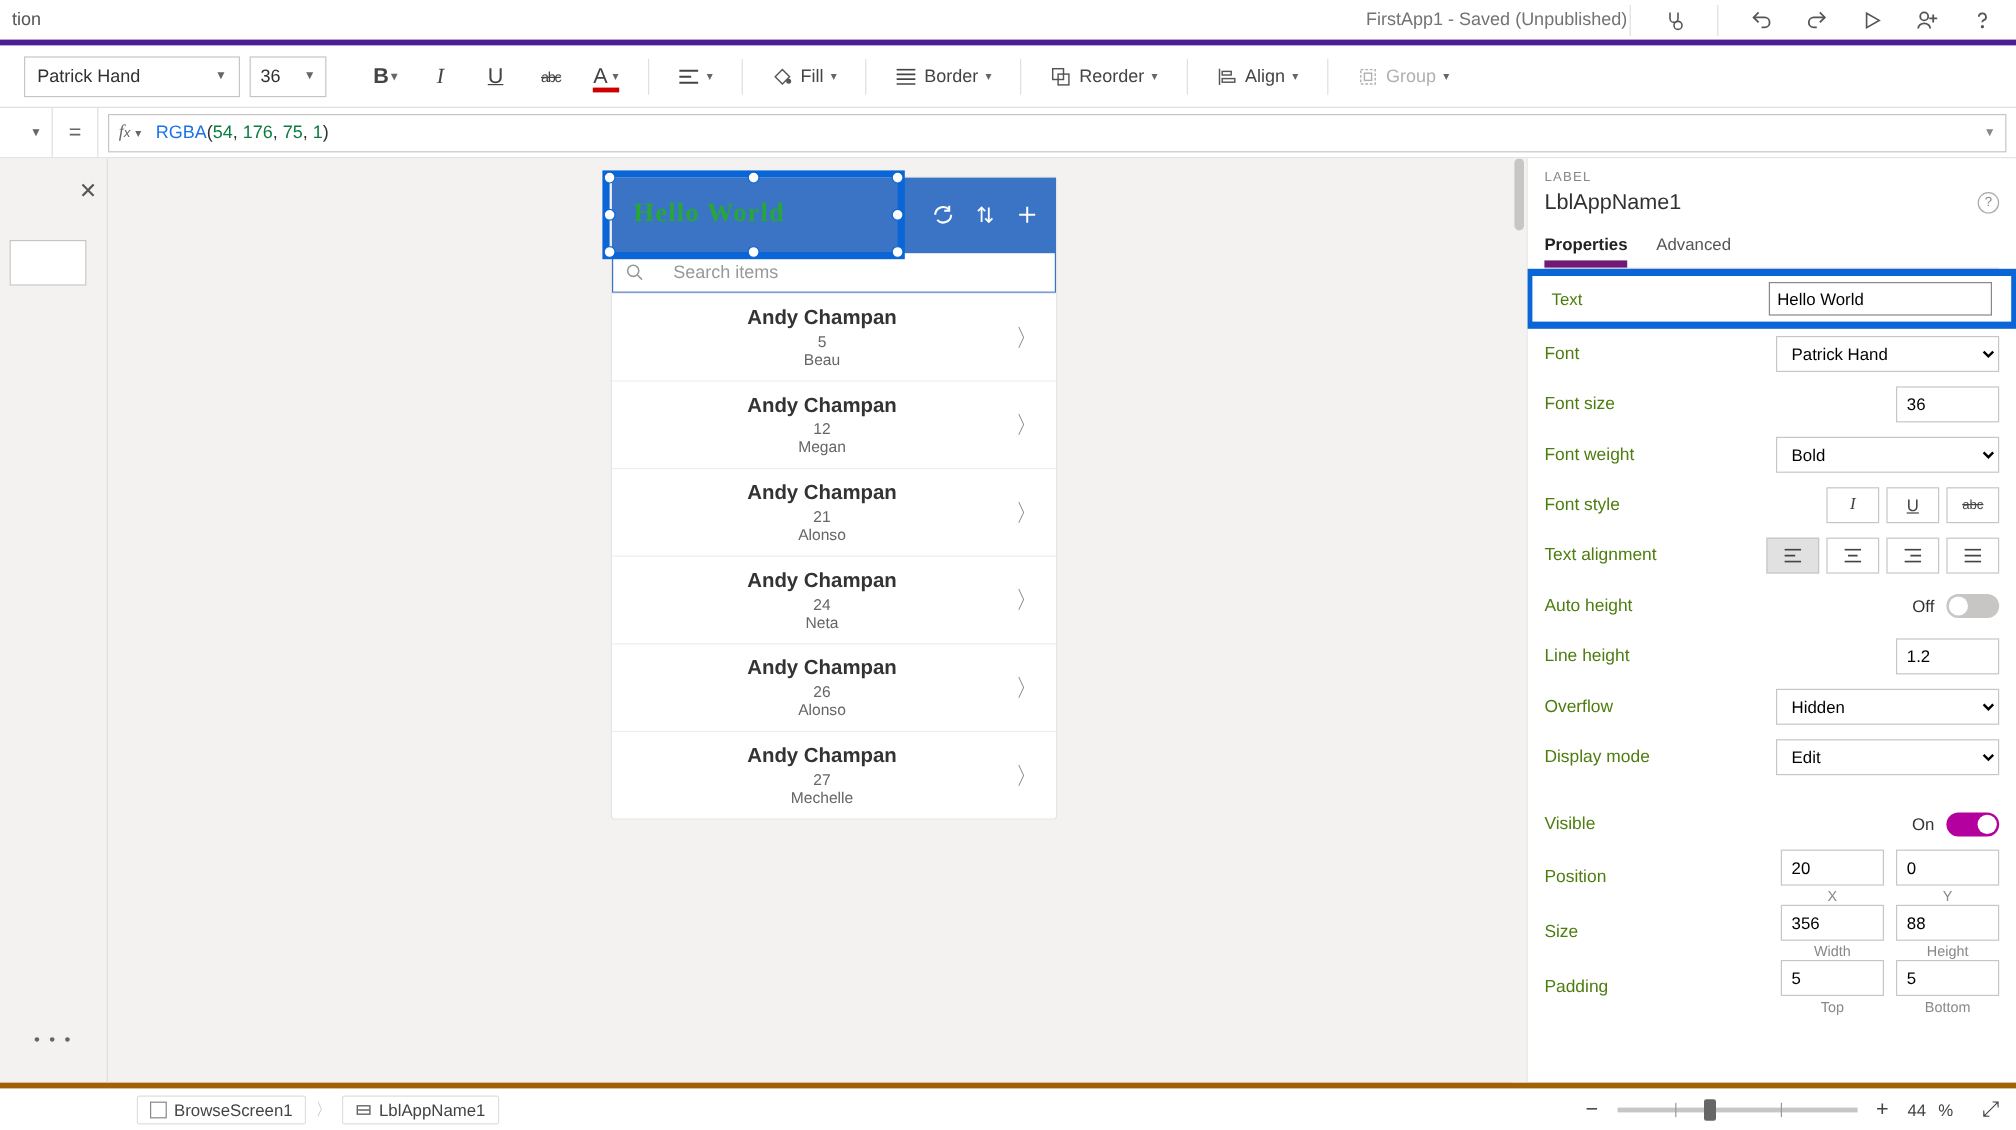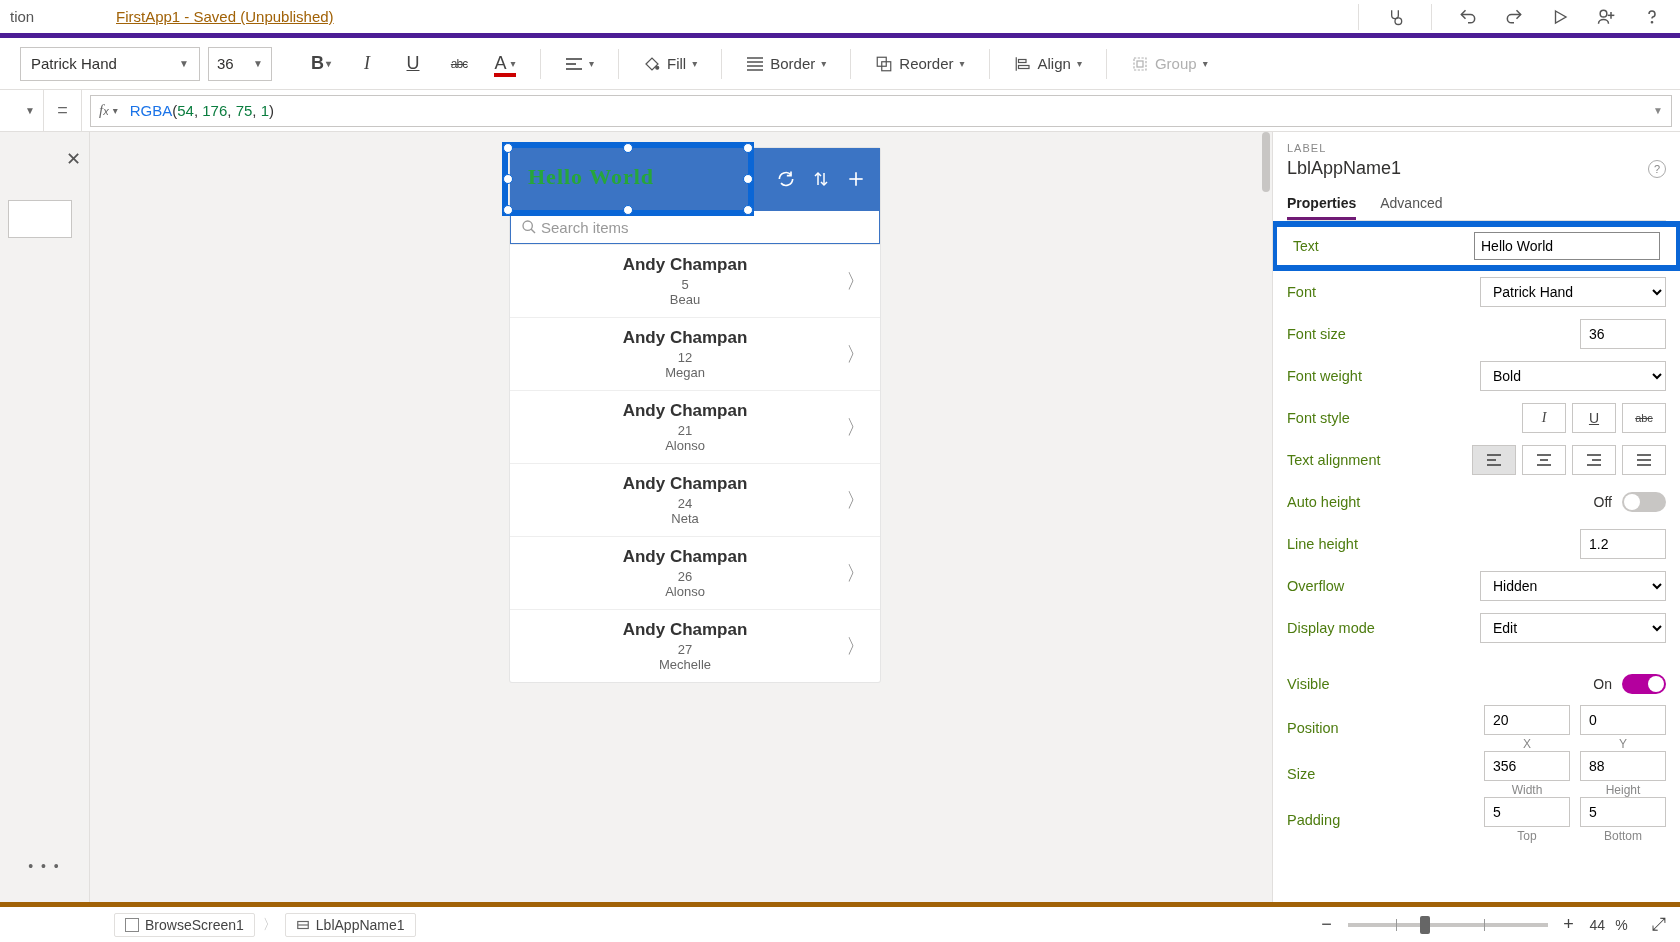--- a/index.html
+++ b/index.html
@@ -1,21 +1,21 @@
 <!DOCTYPE html>
 <html><head>
 <meta charset="utf-8">
 <style>
   * { box-sizing: border-box; margin: 0; padding: 0; font-family: "Segoe UI", Arial, sans-serif; }
   body { width: 1680px; height: 942px; background: #f3f2f1; overflow: hidden; font-size: 14px; color: #323130; }
 
   
   .titlebar { height: 38px; display: flex; align-items: center; background: #fff; border-bottom: 5px solid #4c1d95; padding: 0 6px; }
   .titlebar-left { width: 110px; font-size: 15px; padding-left: 4px; color: #555; }
-  .titlebar-center { flex: 1; text-align: left; font-size: 15px; color: #a16207; text-decoration: underline; }
+  .titlebar-center { flex: 1; text-align: right; font-size: 15px; color: #737373; }
   .titlebar-actions { display: flex; gap: 22px; align-items: center; padding-right: 10px; }
   .titlebar-actions .icon-btn { width: 24px; height: 24px; display:flex; align-items:center; justify-content:center; cursor:pointer; color:#555; }
   .div-sep { width:1px; height:26px; background:#e1dfdd; margin:0 2px; }
 
   
   .ribbon { height: 52px; background: #fff; display: flex; align-items: center; padding: 0 10px 0 20px; border-bottom: 1px solid #e1dfdd; gap: 8px; }
   .font-select { width: 180px; height: 34px; border:1px solid #c8c6c4; background:#fff; display:flex; align-items:center; justify-content:space-between; padding:0 10px; font-size:15px; cursor:pointer; }
   .size-select { width: 64px; height: 34px; border:1px solid #c8c6c4; background:#fff; display:flex; align-items:center; justify-content:space-between; padding:0 8px; font-size:15px; cursor:pointer; }
   .chev-down { font-size:10px; color:#666; }
   .tool-btn { width:38px; height:34px; display:flex; align-items:center; justify-content:center; cursor:pointer; color:#444; font-size:18px; }
@@ -58,36 +58,36 @@
   .phone-header .action-ic { color:#fff; font-size:20px; cursor:pointer; }
   .phone-header .spacer { flex:1; }
 
   .sel-overlay { position:absolute; left:412px; top:10px; width:252px; height:74px; border:6px solid #0a66d6; z-index:5; }
   .sel-overlay .sel-text { position:absolute; left:20px; top:16px; color:#27a63a; font-weight:600; font-size:22px; font-family:"Comic Sans MS","Segoe Script",cursive; letter-spacing:1px; }
   .handle { position:absolute; width:10px; height:10px; background:#fff; border:1px solid #0a66d6; border-radius:50%; }
   .h-nw{top:-5px;left:-5px;} .h-n{top:-5px;left:50%;margin-left:-5px;} .h-ne{top:-5px;right:-5px;}
   .h-w{top:50%;left:-5px;margin-top:-5px;} .h-e{top:50%;right:-5px;margin-top:-5px;}
   .h-sw{bottom:-5px;left:-5px;} .h-s{bottom:-5px;left:50%;margin-left:-5px;} .h-se{bottom:-5px;right:-5px;}
 
-  .searchbox { display:flex; align-items:center; border:1px solid #3b74c4; height:34px; margin:0; padding:0 10px; gap:4px; color:#999; font-size:15px; }
+  .searchbox { display:flex; align-items:center; border:1px solid #3b74c4; height:34px; margin:0; padding:0 10px; gap:24px; color:#999; font-size:15px; }
   .list-item { border-top:1px solid #eee; padding:10px 14px; display:flex; align-items:center; }
   .li-left { flex:1;text-align:center; }
   .li-name { font-size:17px; font-weight:600; color:#333; }
   .li-sub1 { font-size:13px; color:#666; margin-top:2px; }
   .li-sub2 { font-size:13px; color:#666; }
   .li-chev { color:#888; font-size:20px; }
 
   
   .props { width: 408px; background:#fff; border-left:1px solid #e1dfdd; display:flex; flex-direction:column; padding: 10px 14px; overflow:hidden; }
   .props .cat { font-size:11px; color:#888; letter-spacing:1px; }
   .props .pname { font-size:18px; margin: 4px 0 10px 0; display:flex; justify-content:space-between; align-items:center; }
   .props .help-ic { color:#888; border:1px solid #aaa; border-radius:50%; width:18px; height:18px; display:flex; align-items:center; justify-content:center; font-size:11px; }
   .tabs { display:flex; gap:24px; border-bottom:1px solid #e1dfdd; font-size:14px; margin-bottom:0; }
   .tab { padding:6px 0; cursor:pointer; color:#555; }
-  .tab.active { font-weight:700; color:#222; border-bottom:3px solid #701a75; }
+  .tab.active { font-weight:700; color:#222; border-bottom:6px solid #701a75; }
 
   .prow { display:flex; align-items:center; min-height:42px; font-size:14.5px; }
   .plabel { flex:1; color:#4d7c0f; }
   .pval select, .pval input[type=text] { height:30px; border:1px solid #c8c6c4; background:#fff; padding:2px 8px; font-size:14px; }
   .text-highlight { border:6px solid #0a66d6; margin:0 -16px; padding:5px 16px; display:flex; align-items:center; }
   .text-highlight .plabel { flex:1; }
   .text-highlight input { width:186px; height:28px; border:1px solid #888; padding:2px 6px; font-size:14px; }
 
   .btngroup { display:flex; gap:6px; }
   .btngroup .b { width:44px; height:30px; border:1px solid #c8c6c4; background:#fff; display:flex; align-items:center; justify-content:center; cursor:pointer; font-size:14px; color:#444; }

